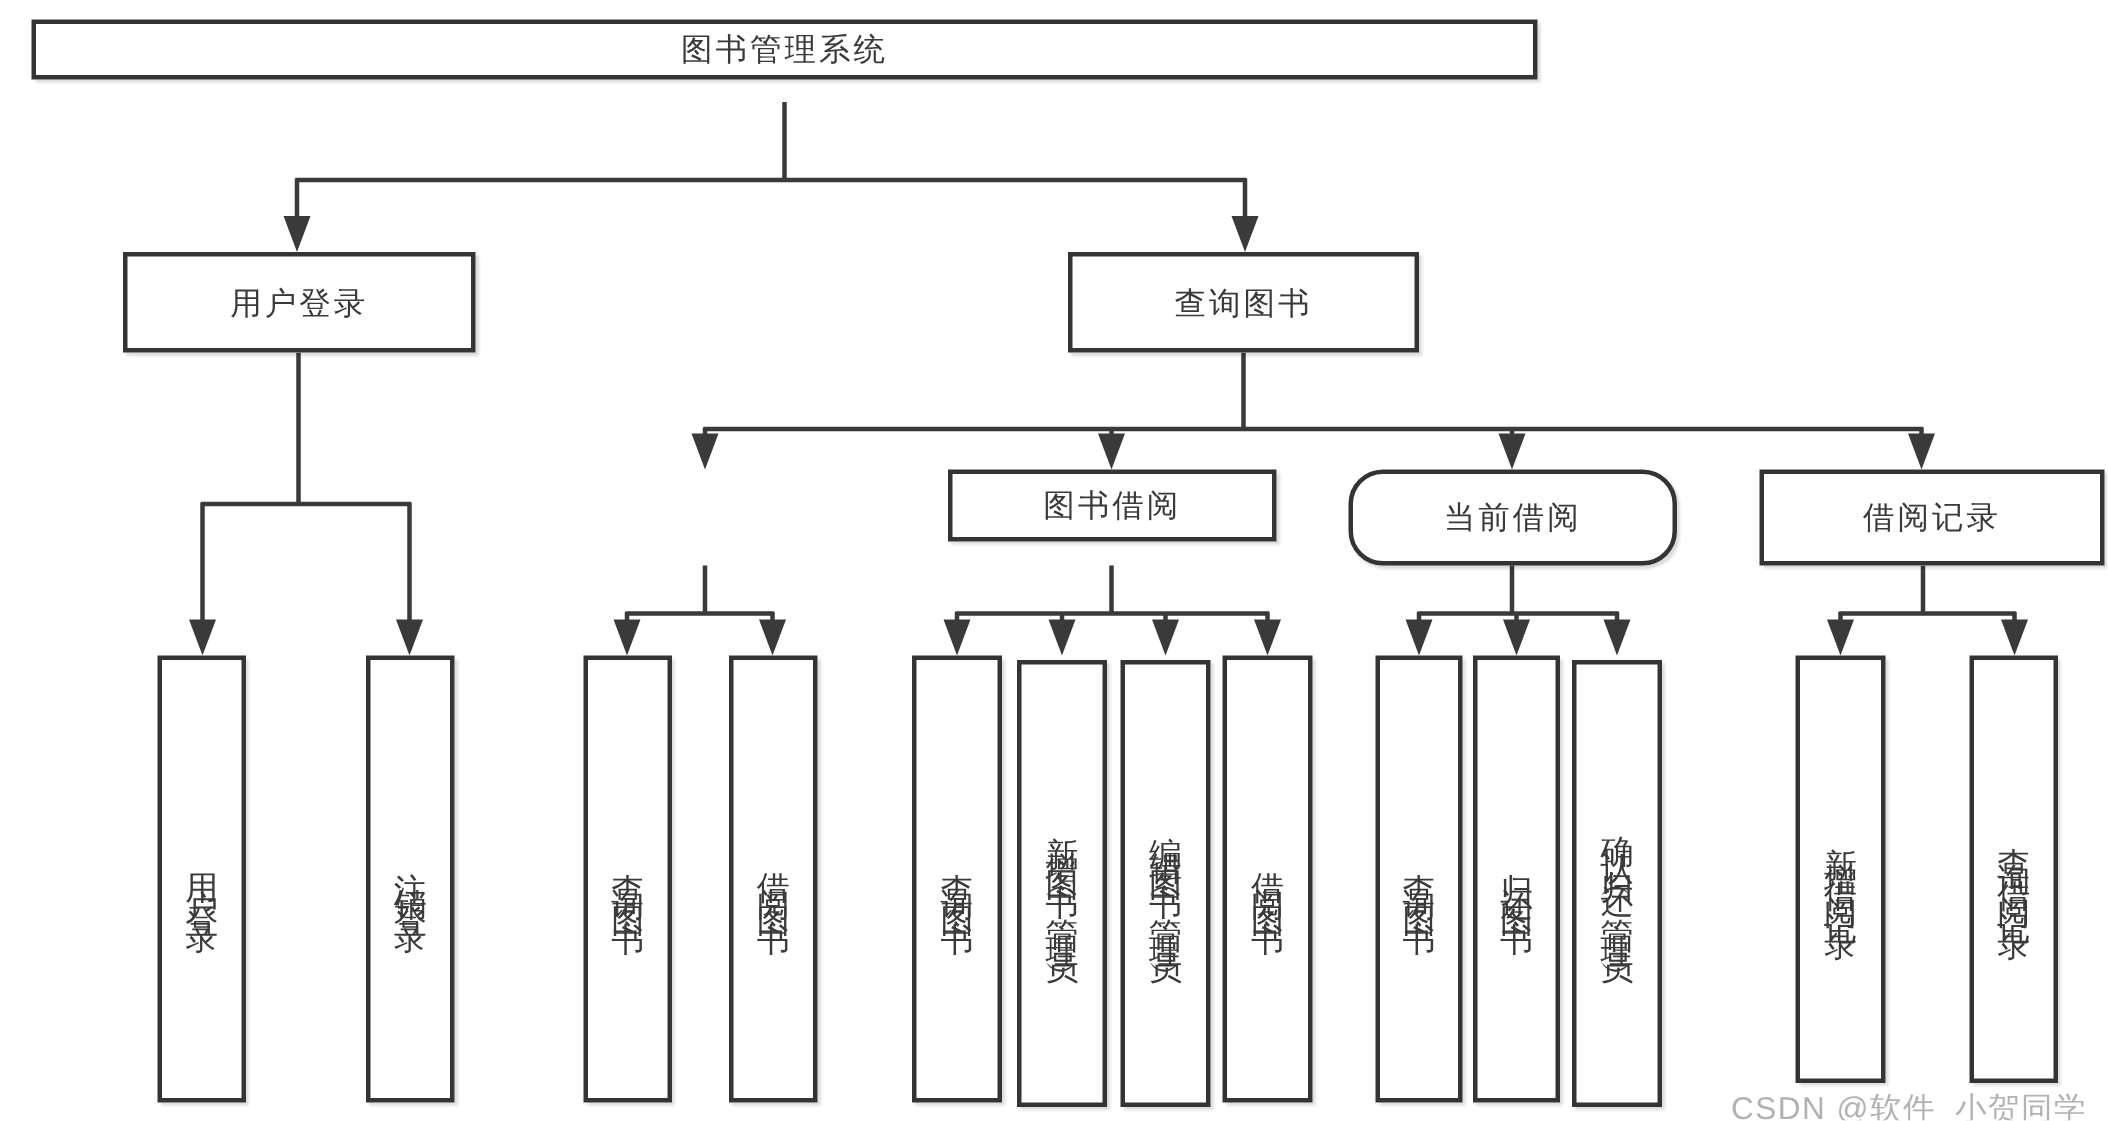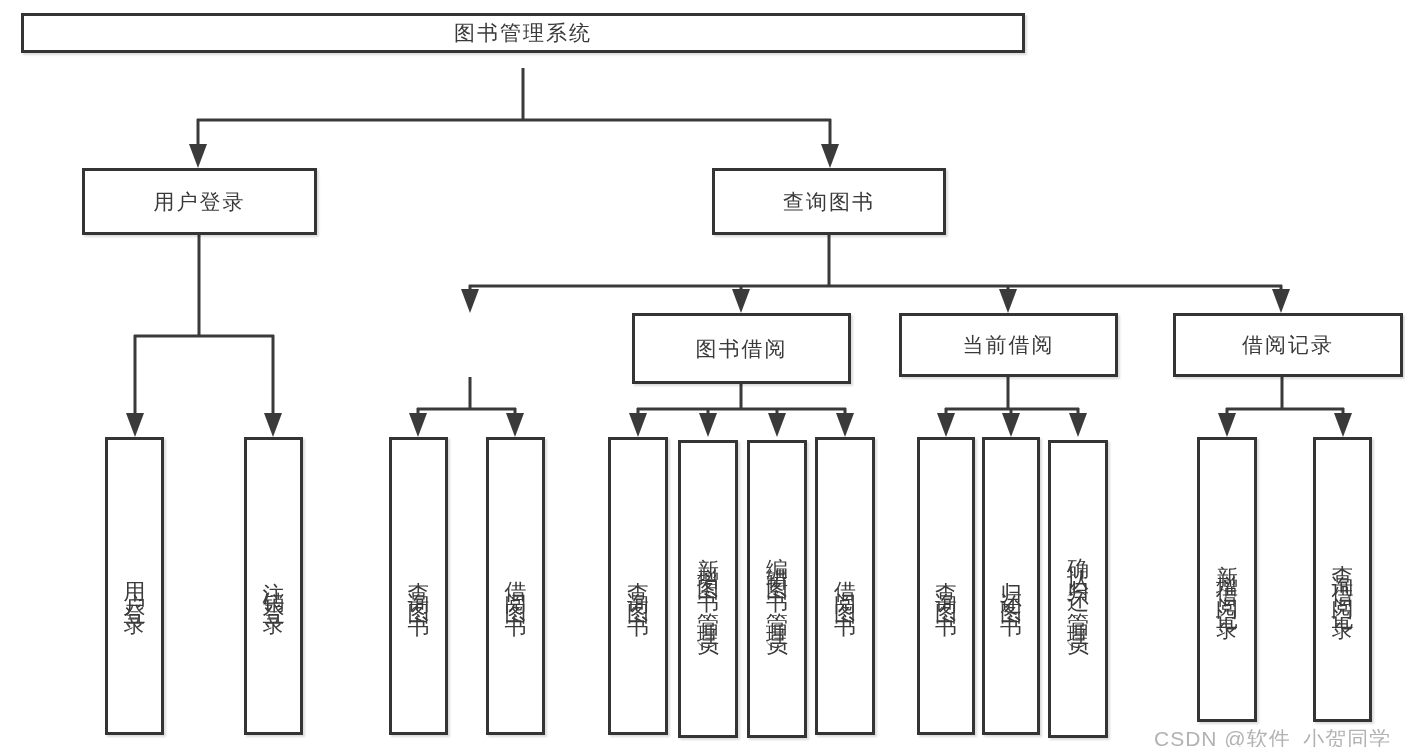--- a/index.html
+++ b/index.html
@@ -96,24 +96,24 @@
     <span>图书管理系统</span>
   </div>
 
   <div class="hbox" style="left:82px; top:168px; width:235px; height:67px;">
     <span>用户登录</span>
   </div>
   <div class="hbox" style="left:712px; top:168px; width:234px; height:67px;">
     <span>查询图书</span>
   </div>
 
-  <div class="hbox" style="left:632px; top:313px; width:219px; height:71px;">
+  <div class="hbox" style="left:632px; top:313px; width:219px; height:48px;">
     <span>图书借阅</span>
   </div>
-  <div class="hbox" style="left:899px; top:313px; width:219px; height:64px;">
+  <div class="hbox" style="left:899px; top:313px; width:219px; height:64px;border-radius:23px;">
     <span>当前借阅</span>
   </div>
   <div class="hbox" style="left:1173px; top:313px; width:230px; height:64px;">
     <span>借阅记录</span>
   </div>
 
   <div class="vbox" style="left:105px; top:437px; width:59px; height:298px;">
     <span class="vtext">用户登录</span>
   </div>
   <div class="vbox" style="left:244px; top:437px; width:59px; height:298px;">

